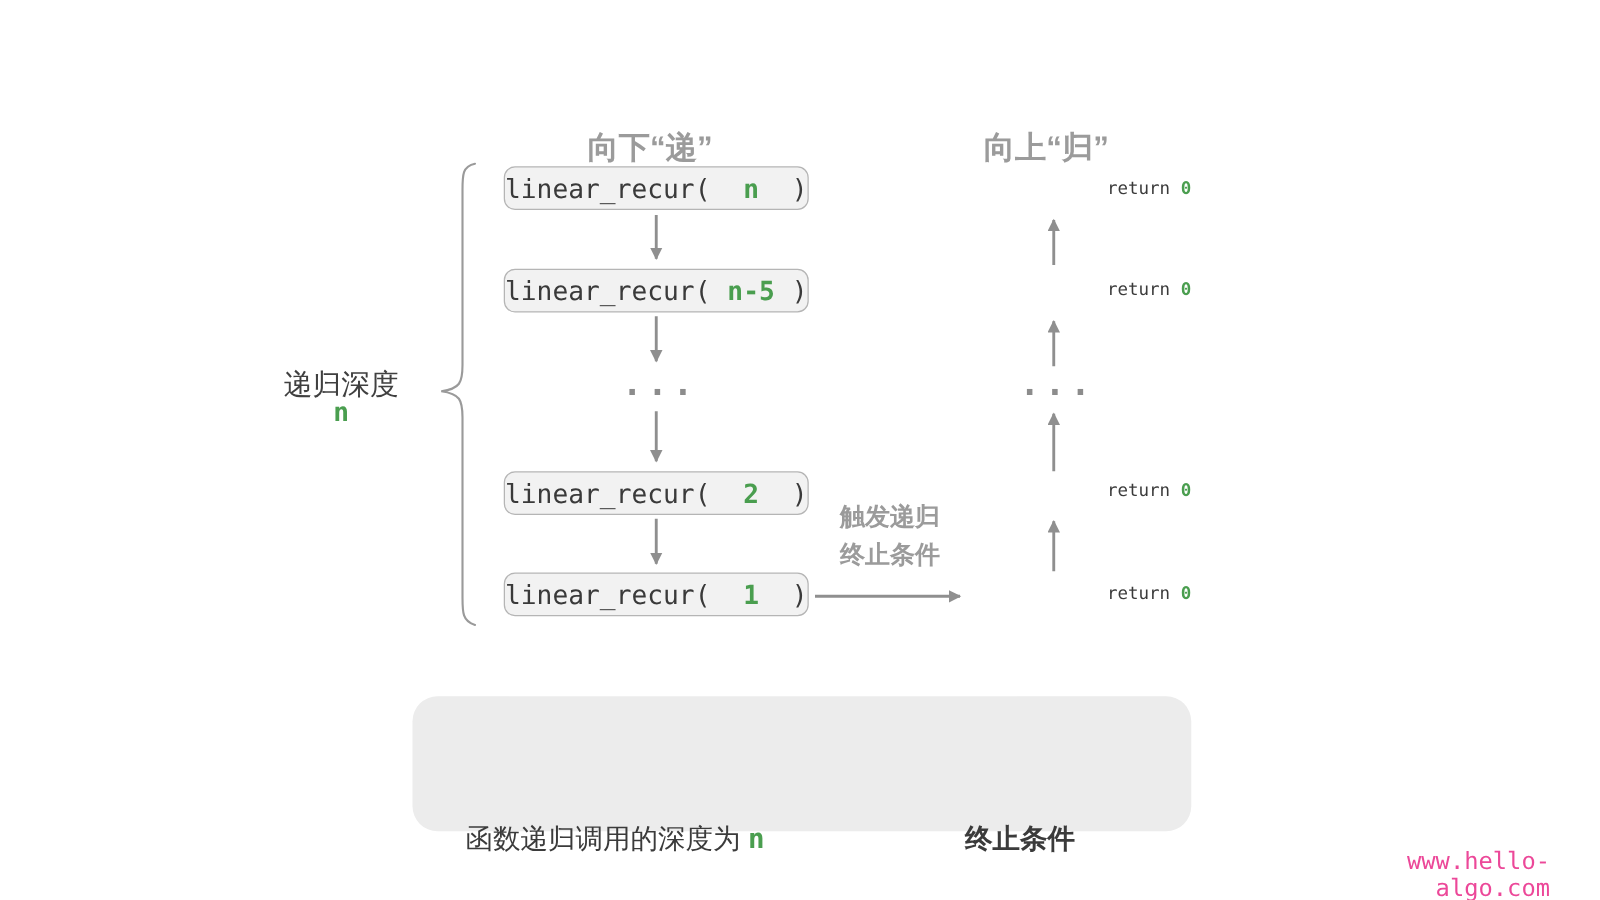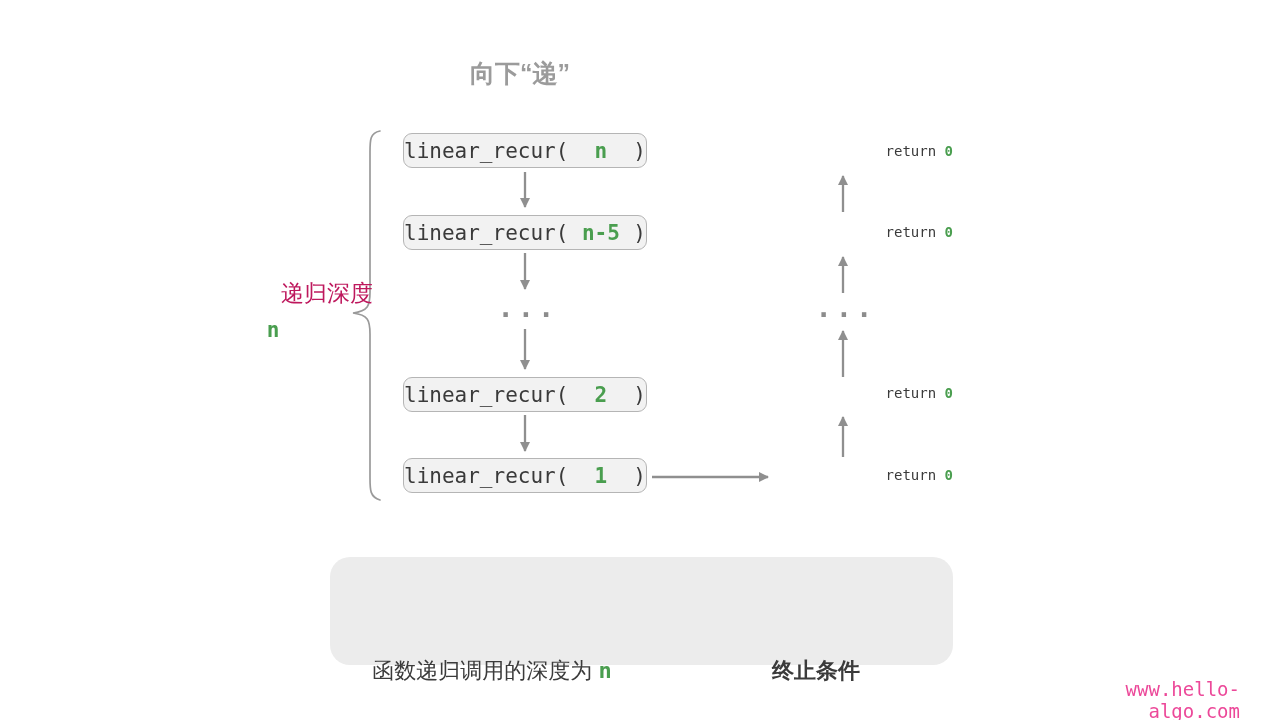--- a/index.html
+++ b/index.html
@@ -4,21 +4,21 @@
 <style>
   html,body { margin:0; padding:0; background:#ffffff; }
   .canvas {
     position:relative; width:1280px; height:720px; background:#ffffff;
     font-family:"Liberation Sans", sans-serif; overflow:hidden;
   }
   .green { color:#4a9e4f; font-weight:bold; }
 
   .hdr {
     position:absolute; width:220px; text-align:center;
-    font-weight:bold; font-size:25px; color:#9b9b9b;
+    font-weight:bold; font-size:25px; color:#9b9b9b;margin-top:44px;
   }
   #hdr-descend { left:410px; top:57px; }
   #hdr-ascend  { left:727px; top:57px; }
 
   .call-box {
     position:absolute; left:403px; width:244px; height:35px; box-sizing:border-box;
     background:#f2f2f2; border:1.5px solid #b5b5b5; border-radius:9px;
     display:flex; align-items:center; justify-content:space-between;
     font-family:"DejaVu Sans Mono", monospace; font-size:21px; color:#3a3a3a;
     white-space:pre;
@@ -40,22 +40,22 @@
 
   .dots {
     position:absolute; transform:translate(-50%,-58%);
     font-family:"DejaVu Sans Mono", monospace; font-weight:bold; font-size:27px;
     color:#8c8c8c; letter-spacing:4px;
   }
   #dots-stack  { left:528px; top:310px; }
   #dots-return { left:846px; top:310px; }
 
   .depth-label {
-    position:absolute; left:173px; top:278px; width:200px; text-align:right;
-    font-size:23px; color:#be185d; font-weight:normal;
+    position:absolute; left:173px; top:292px; width:200px; text-align:center;
+    font-size:23px; color:#404040; font-weight:normal;
   }
   .depth-var {
     position:absolute; left:173px; top:318px; width:200px; text-align:center;
     font-family:"DejaVu Sans Mono", monospace; font-size:21px;
   }
 
   .term-note {
     position:absolute; left:647px; top:399px; width:130px; text-align:center;
     font-size:20px; font-weight:bold; color:#9b9b9b; line-height:30px;
   }
@@ -109,36 +109,41 @@
 
     <line x1="652" y1="477" x2="768" y2="477" stroke="#8f8f8f" stroke-width="2.3" marker-end="url(#ah)"></line>
 
     <path d="M380,131 C370,133 370,140 370,152 L370,292 C370,306 368,311 353,313
              C368,315 370,320 370,334 L370,478 C370,490 370,497 380,500" fill="none" stroke="#9a9a9a" stroke-width="1.7" stroke-linecap="round"></path>
 
     <polygon points="687,607 703,607 703,598 720,615 703,632 703,623 687,623" fill="#c8c8c8"></polygon>
   </svg>
 
   <div class="hdr" id="hdr-descend">向下“递”</div>
+  <div class="hdr" id="hdr-ascend">向上“归”</div>
 
   <div class="depth-label">递归深度</div>
   <div class="depth-var"><span class="green">n</span></div>
 
   <div class="call-box" id="call-0"><span>linear_recur(</span><span class="green">n</span><span>)</span></div>
   <div class="call-box" id="call-1"><span>linear_recur(</span><span class="green">n-5</span><span>)</span></div>
   <div class="dots" id="dots-stack">...</div>
   <div class="call-box" id="call-2"><span>linear_recur(</span><span class="green">2</span><span>)</span></div>
   <div class="call-box" id="call-3"><span>linear_recur(</span><span class="green">1</span><span>)</span></div>
 
   <div class="ret" id="ret-0"><span>return </span><span class="green">0</span></div>
   <div class="ret" id="ret-1"><span>return </span><span class="green">0</span></div>
   <div class="dots" id="dots-return">...</div>
   <div class="ret" id="ret-2"><span>return </span><span class="green">0</span></div>
   <div class="ret" id="ret-3"><span>return </span><span class="green">0</span></div>
 
+  <div class="term-note">
+    <div>触发递归</div>
+    <div>终止条件</div>
+  </div>
 
   <div class="summary">
     <div class="sum-left">
       <div><span>函数递归调用的深度为 </span><span class="green sum-code">n</span></div>
       
     </div>
     <div class="sum-right">
       <div>终止条件</div>
       
     </div>

